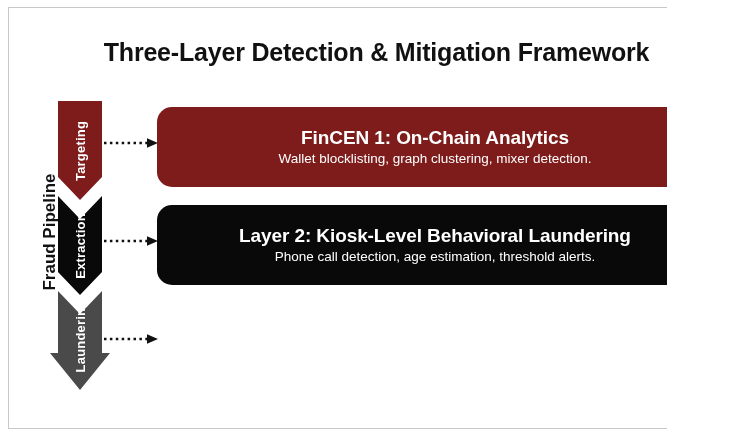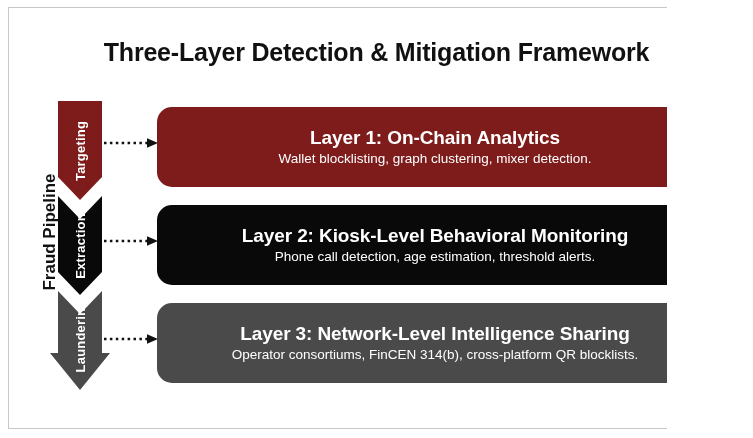--- a/index.html
+++ b/index.html
@@ -163,27 +163,23 @@
     <line x1="0" y1="6" x2="44" y2="6" stroke="#111111" stroke-width="2.4" stroke-dasharray="2.5 3.4" stroke-linecap="butt"></line>
     <path d="M43,1.2 L54,6 L43,10.8 Z" fill="#111111"></path>
   </svg>
 
   <svg class="connector" id="conn-3" viewBox="0 0 56 12">
     <line x1="0" y1="6" x2="44" y2="6" stroke="#111111" stroke-width="2.4" stroke-dasharray="2.5 3.4" stroke-linecap="butt"></line>
     <path d="M43,1.2 L54,6 L43,10.8 Z" fill="#111111"></path>
   </svg>
 
   <div class="layer-box" id="box-layer-1">
-    <div class="layer-title">Layer 1: On-Chain Analytics</div>
+    <div class="layer-title">FinCEN 1: On-Chain Analytics</div>
     <div class="layer-sub">Wallet blocklisting, graph clustering, mixer detection.</div>
   </div>
 
   <div class="layer-box" id="box-layer-2">
-    <div class="layer-title">Layer 2: Kiosk-Level Behavioral Monitoring</div>
+    <div class="layer-title">Layer 2: Kiosk-Level Behavioral Laundering</div>
     <div class="layer-sub">Phone call detection, age estimation, threshold alerts.</div>
   </div>
 
-  <div class="layer-box" id="box-layer-3">
-    <div class="layer-title">Layer 3: Network-Level Intelligence Sharing</div>
-    <div class="layer-sub">Operator consortiums, FinCEN 314(b), cross-platform QR blocklists.</div>
-  </div>
 
 </div>
 
 </body></html>

